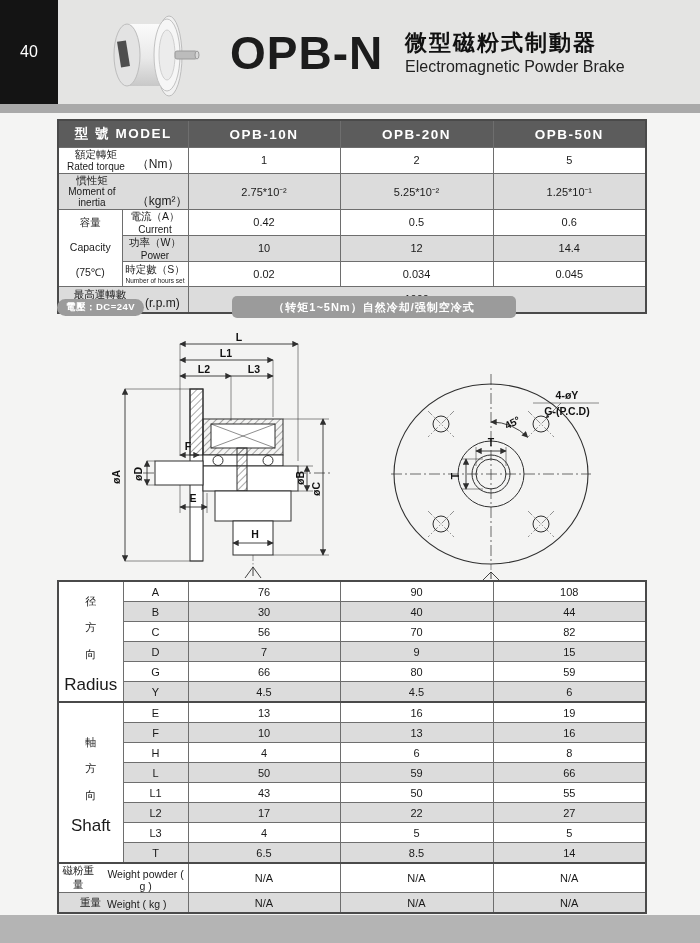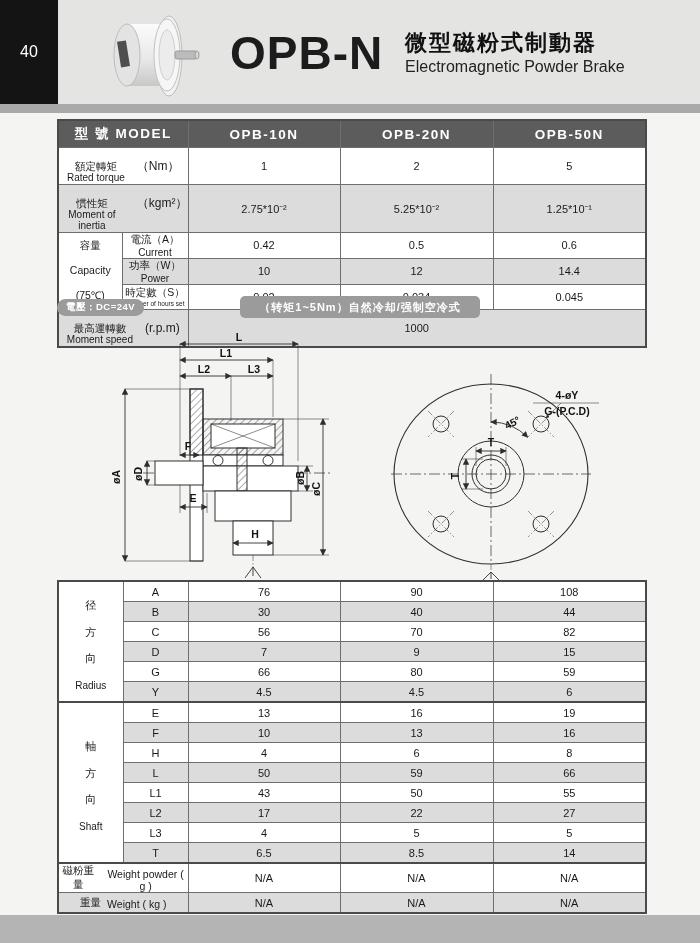--- a/index.html
+++ b/index.html
@@ -16,50 +16,50 @@
   .photo{position:absolute;left:103px;top:14px;}
   .model-name{position:absolute;left:230px;top:26px;font-size:46px;font-weight:600;letter-spacing:1px;color:#1c1c1c;}
   .title-cn{position:absolute;left:405px;top:28px;font-size:22px;font-weight:700;letter-spacing:2px;color:#111;}
   .title-en{position:absolute;left:405px;top:58px;font-size:16px;font-weight:500;color:#222;}
   
   table{border-collapse:collapse;table-layout:fixed;}
   .spec{position:absolute;left:57px;top:119px;width:588px;border:2px solid #4a4a4a;}
   .spec td{border:1px solid #6e6e6e;font-size:11px;text-align:center;padding:0;height:24.5px;background:#fff;}
   .spec tr.head td{background:#5c5c5c;color:#fff;font-weight:700;font-size:13.5px;height:26px;letter-spacing:1.5px;}
   .spec tr.alt td{background:#dcdcdc;}
-  .lblflex{display:flex;align-items:flex-start;justify-content:center;gap:12px;line-height:1.15;margin-top:12px;}
+  .lblflex{display:flex;align-items:flex-end;justify-content:center;gap:12px;line-height:1.15;}
   .lbl2{text-align:center;}
   .cnl{font-size:10.5px;display:block;}
   .enl{font-size:10px;display:block;}
   .unit{font-size:12px;}
   .tinyl{font-size:6.5px;display:block;}
   .capstack{display:flex;flex-direction:column;justify-content:space-between;height:62px;padding:5px 0;
     font-size:10.5px;line-height:1.1;}
   
   .vbadge{position:absolute;left:57px;top:299px;background:#9b9b9b;color:#fff;font-size:9.5px;font-weight:700;
     padding:2px 9px;border-radius:9px;letter-spacing:.5px;}
-  .cbadge{position:absolute;left:240px;top:296px;width:240px;height:22px;background:#9b9b9b;color:#fff;
+  .cbadge{position:absolute;left:232px;top:296px;width:284px;height:22px;background:#9b9b9b;color:#fff;
     font-size:11px;font-weight:700;border-radius:5px;display:flex;align-items:center;justify-content:center;letter-spacing:1px;}
   
   .side-svg{position:absolute;left:85px;top:331px;}
   .front-svg{position:absolute;left:383px;top:366px;}
   .part{fill:#fff;stroke:#2f2f2f;stroke-width:1;}
   .dim{stroke:#2f2f2f;stroke-width:.9;fill:none;}
   .thin{stroke:#2f2f2f;stroke-width:.55;fill:none;}
   .cl{stroke:#2f2f2f;stroke-width:.7;stroke-dasharray:11 3 2 3;fill:none;}
   .cls{stroke:#2f2f2f;stroke-width:.5;stroke-dasharray:6 2 1.5 2;fill:none;}
   .dlab{font-family:"Liberation Sans",sans-serif;font-size:10.5px;font-weight:700;fill:#111;}
   
   .dims{position:absolute;left:57px;top:580px;width:588px;border:2px solid #4a4a4a;}
   .dims td{border:1px solid #6e6e6e;font-size:11px;text-align:center;padding:0;height:19px;background:#fff;}
   .dims tr.alt td{background:#dcdcdc;}
   .dims tr.gsep td{border-top:2px solid #4a4a4a;}
   .grpbox{display:flex;flex-direction:column;align-items:center;justify-content:center;}
   .grpcn{white-space:pre-line;font-size:11px;line-height:2.4;}
-  .grpen{font-size:10px;margin-top:8px;}
+  .grpen{font-size:17px;margin-top:8px;}
   .wlbl{display:flex;align-items:flex-end;justify-content:center;gap:6px;font-size:10.5px;}
   
   .footer{position:absolute;left:0;top:915px;width:700px;height:28px;background:#b4b4b4;}
 </style>
 </head>
 <body>
 
 <div class="header-band"></div>
 <div class="pagebox">40</div>
 <div class="strip"></div>

